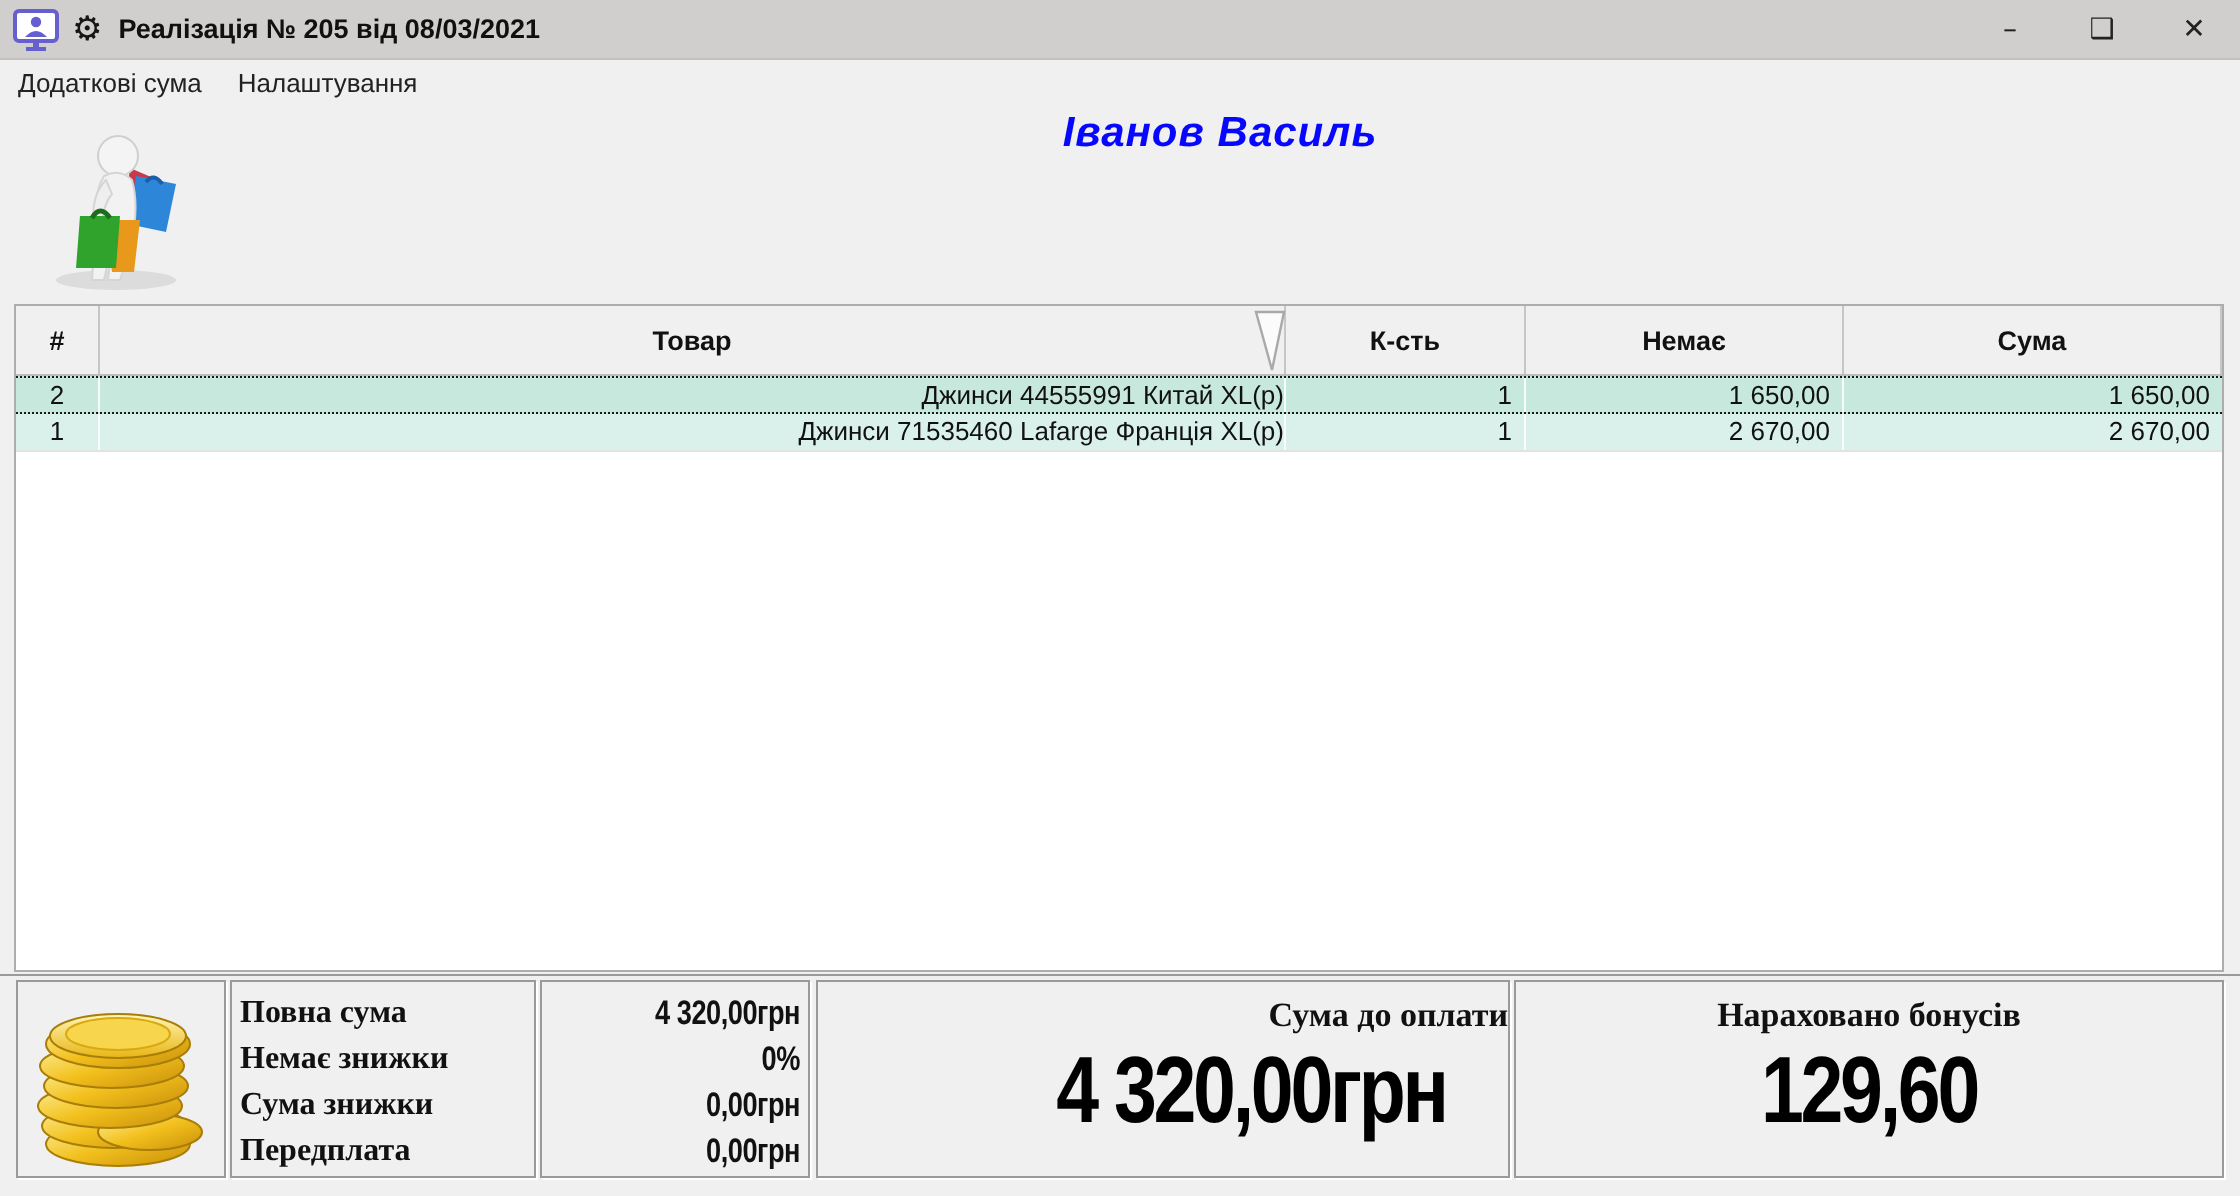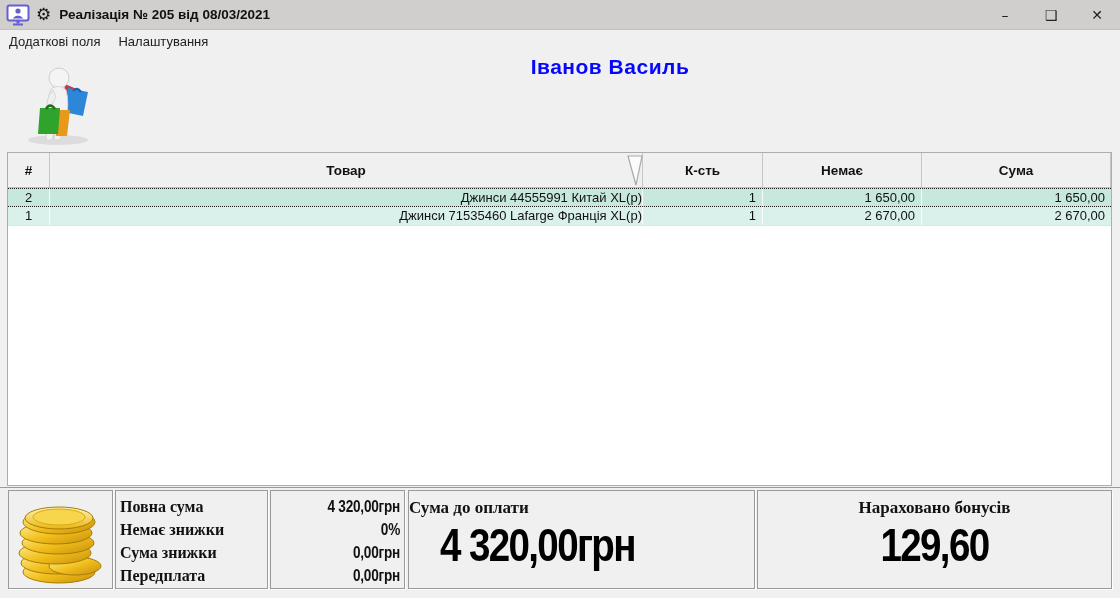--- a/index.html
+++ b/index.html
@@ -31,20 +31,21 @@
   .menubar {
     position:absolute; left:0; top:30px; width:1120px; height:22px;
     display:flex; align-items:center; background:#f0f0f0;
   }
   .menuitem { font-size:13px; color:#222; padding:2px 9px; }
   
   .customer {
     position:absolute; left:100px; top:55px; width:1020px;
     text-align:center; font-size:21px; font-weight:bold; color:#0707ff;
     letter-spacing:0.5px;
+    font-style:italic;
   }
   .shopper { position:absolute; left:22px; top:62px; width:72px; height:84px; }
   
   .table {
     position:absolute; left:7px; top:152px; width:1105px; height:334px;
     background:#ffffff; border:1px solid #adadad;
   }
   .thead {
     display:grid; grid-template-columns:42px 593px 120px 159px 1fr;
     height:35px; background:#f0f0f0; border-bottom:1px solid #bdbdbd;
@@ -74,21 +75,21 @@
     background:#f0f0f0; border-top:1px solid #9a9a9a;padding-left:36px;
   }
   .pbox {
     position:absolute; top:2px; height:99px;
     border:1px solid #9a9a9a; background:#f0f0f0;
     box-shadow:1px 1px 0 #ffffff;
   }
   .box-coins  { left:8px;   width:105px; display:flex; align-items:center; justify-content:center; }
   .box-labels { left:115px; width:153px; padding:4px 2px 0 4px; }
   .box-values { left:270px; width:135px; padding:4px 4px 0 0; }
-  .box-pay    { left:408px; width:347px; text-align:left; }
+  .box-pay    { left:408px; width:347px; text-align:right; }
   .box-bonus  { left:757px; width:355px; text-align:center; }
   .slabel {
     font-family:"Liberation Serif", serif; font-weight:bold; font-size:16px;
     line-height:23px; white-space:nowrap;
   }
   .svalue {
     font-weight:bold; font-size:17px; line-height:23px; text-align:right;
     transform:scaleX(0.80); transform-origin:100% 50%; white-space:nowrap;
     letter-spacing:-0.3px;
   }
@@ -116,21 +117,21 @@
   <span class="gear">⚙</span>
   <span class="title">Реалізація № 205 від 08/03/2021</span>
   <div class="wincontrols">
     <div class="winbtn">–</div>
     <div class="winbtn">❑</div>
     <div class="winbtn">✕</div>
   </div>
 </div>
 
 <div class="menubar">
-  <span class="menuitem">Додаткові поля</span>
+  <span class="menuitem">Додаткові сума</span>
   <span class="menuitem">Налаштування</span>
 </div>
 
 <div class="customer">Іванов Василь</div>
 
 <svg class="shopper" viewBox="0 0 72 84">
   <ellipse cx="36" cy="78" rx="30" ry="5" fill="#dcdcdc"></ellipse>
 
   <polygon points="43,22 57,28 53,50 40,45" fill="#c83a4a"></polygon>
 

